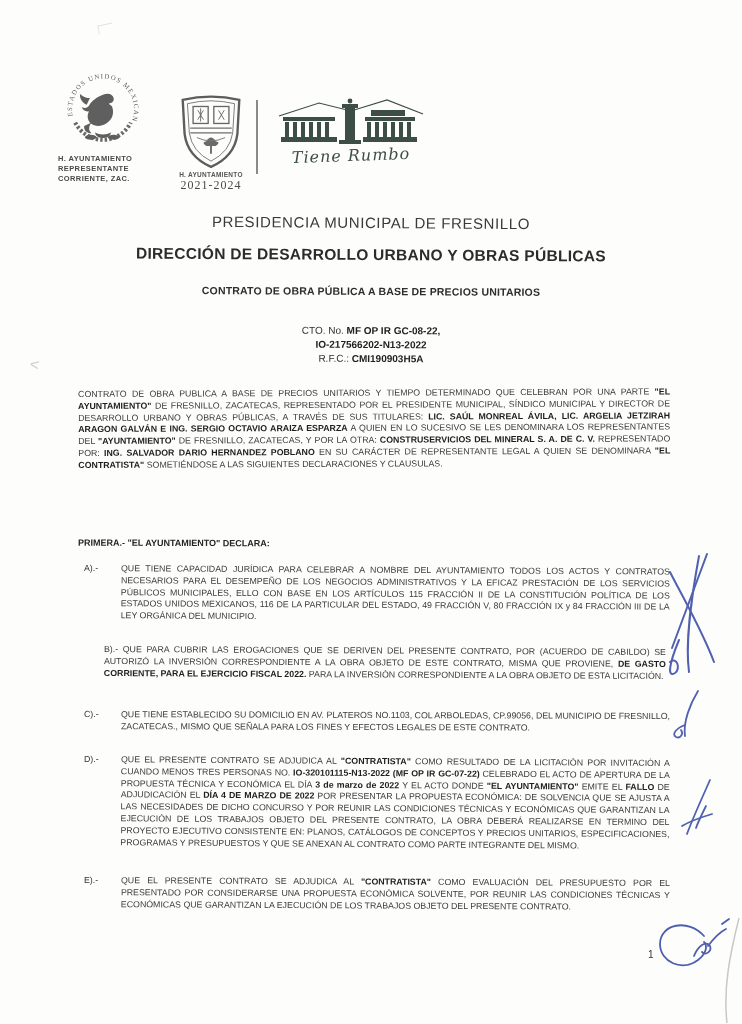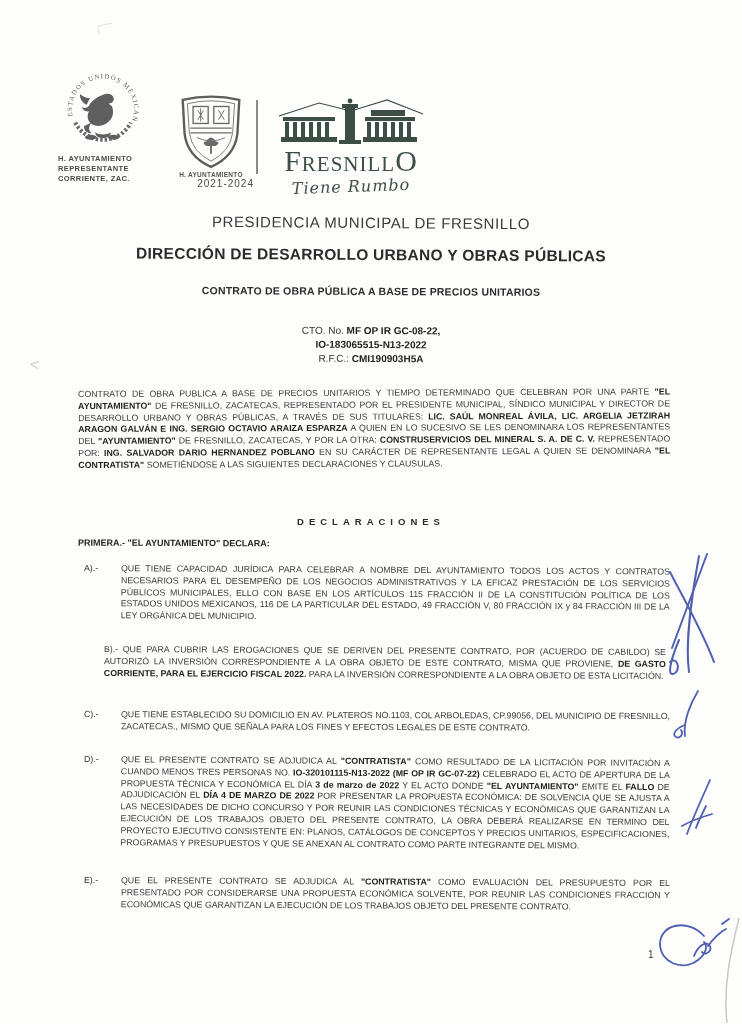--- a/index.html
+++ b/index.html
@@ -8,21 +8,21 @@
     position:relative;width:742px;height:1024px;margin:0 auto;
     background:#fdfdfc;overflow:hidden;color:#3b3b3b;
     box-shadow:0 0 6px rgba(0,0,0,.25);
   }
   
   .logo1{position:absolute;left:58px;top:72px;width:100px;text-align:left;}
   .logo1 .emblem{display:block;margin:0 0 2px 4px;}
   .logo1 .cap{font-size:7.5px;font-weight:bold;color:#4a4a4a;line-height:10px;letter-spacing:.4px;}
   .logo2{position:absolute;left:168px;top:92px;width:86px;text-align:center;}
   .logo2 .cap1{font-size:6.5px;font-weight:bold;color:#555;letter-spacing:.3px;margin-top:1px;}
-  .logo2 .cap2{font-family:Liberation Sans, sans-serif;font-size:10px;color:#4a4a4a;letter-spacing:1px;text-align:right;}
+  .logo2 .cap2{font-family:Liberation Serif, serif;font-size:12px;color:#4a4a4a;letter-spacing:1px;}
   .vdivider{position:absolute;left:256px;top:100px;width:1.5px;height:74px;background:#8a8a8a;}
   .logo3{position:absolute;left:266px;top:96px;width:170px;text-align:center;color:#3d4e44;}
   .logo3 .wordmark{font-family:"Liberation Serif",serif;line-height:26px;letter-spacing:1px;white-space:nowrap;}
   .logo3 .wordmark .big{font-size:30px;}
   .logo3 .wordmark .mid{font-size:21px;}
   .logo3 .tagline{font-family:"DejaVu Serif",serif;font-style:italic;font-size:16px;letter-spacing:1px;margin-top:-2px;transform:rotate(-2deg);}
   
   .t1{position:absolute;top:214px;left:0;width:100%;text-align:center;font-size:15px;color:#3a3a3a;letter-spacing:.6px;transform:rotate(.4deg);}
   .t2{position:absolute;top:246px;left:0;width:100%;text-align:center;font-size:15.5px;font-weight:bold;color:#2b2b2b;letter-spacing:.3px;transform:rotate(.35deg);}
   .t3{position:absolute;top:285px;left:0;width:100%;text-align:center;font-size:10.5px;font-weight:bold;color:#2e2e2e;letter-spacing:.2px;transform:rotate(.3deg);}
@@ -119,37 +119,35 @@
         <rect x="92" y="26" width="4" height="15"></rect>
           <rect x="100" y="26" width="4" height="15"></rect>
         <rect x="108" y="26" width="4" height="15"></rect>
           <rect x="116" y="26" width="4" height="15"></rect>
         <rect x="124" y="26" width="4" height="15"></rect>
           <rect x="132" y="26" width="4" height="15"></rect>
         <rect x="88" y="41" width="54" height="5"></rect>
         <rect x="96" y="14" width="34" height="6"></rect>
       </g>
     </svg>
-    <div class="wordmark"><span class="big">F</span><span class="mid">RESNILL</span><span class="big">O</span></div>
     <div class="tagline">Tiene Rumbo</div>
   </div>
 
   <div class="t1">PRESIDENCIA MUNICIPAL DE FRESNILLO</div>
   <div class="t2">DIRECCIÓN DE DESARROLLO URBANO Y OBRAS PÚBLICAS</div>
   <div class="t3">CONTRATO DE OBRA PÚBLICA A BASE DE PRECIOS UNITARIOS</div>
 
   <div class="cto">
     <div><span>CTO. No. </span><b>MF OP IR GC-08-22,</b></div>
-    <div><b>IO-183065515-N13-2022</b></div>
+    <div><b>IO-217566202-N13-2022</b></div>
     <div><span>R.F.C.: </span><b>CMI190903H5A</b></div>
   </div>
 
   <div class="intro smalltxt"><span>CONTRATO DE OBRA PUBLICA A BASE DE PRECIOS UNITARIOS Y TIEMPO DETERMINADO QUE CELEBRAN POR UNA PARTE </span><b>"EL AYUNTAMIENTO"</b><span> DE FRESNILLO, ZACATECAS, REPRESENTADO POR EL PRESIDENTE MUNICIPAL, SÍNDICO MUNICIPAL Y DIRECTOR DE DESARROLLO URBANO Y OBRAS PÚBLICAS, A TRAVÉS DE SUS TITULARES: </span><b>LIC. SAÚL MONREAL ÁVILA, LIC. ARGELIA JETZIRAH ARAGON GALVÁN E ING. SERGIO OCTAVIO ARAIZA ESPARZA</b><span> A QUIEN EN LO SUCESIVO SE LES DENOMINARA LOS REPRESENTANTES DEL </span><b>"AYUNTAMIENTO"</b><span> DE FRESNILLO, ZACATECAS, Y POR LA OTRA: </span><b>CONSTRUSERVICIOS DEL MINERAL S. A. DE C. V.</b><span>  REPRESENTADO POR:  </span><b>ING. SALVADOR DARIO HERNANDEZ POBLANO</b><span> EN SU CARÁCTER DE REPRESENTANTE LEGAL A QUIEN SE DENOMINARA </span><b>"EL CONTRATISTA"</b><span> SOMETIÉNDOSE A LAS  SIGUIENTES DECLARACIONES Y CLAUSULAS.</span></div>
 
-  <div class="decl-h">DECLARACIONES</div>
   <div class="primera">PRIMERA.- "EL AYUNTAMIENTO" DECLARA:</div>
 
   <div class="clause cl-a smalltxt">
     <div class="lbl">A).-</div>
     <div class="bd"><span>QUE TIENE CAPACIDAD JURÍDICA PARA CELEBRAR A NOMBRE DEL AYUNTAMIENTO TODOS LOS ACTOS Y CONTRATOS NECESARIOS PARA EL DESEMPEÑO DE LOS NEGOCIOS ADMINISTRATIVOS Y LA EFICAZ PRESTACIÓN DE LOS SERVICIOS PÚBLICOS MUNICIPALES, ELLO CON BASE EN LOS ARTÍCULOS 115 FRACCIÓN II DE LA CONSTITUCIÓN POLÍTICA DE LOS ESTADOS UNIDOS MEXICANOS, 116 DE LA PARTICULAR DEL ESTADO, 49 FRACCIÓN V, 80 FRACCIÓN IX y 84 FRACCIÓN III DE LA LEY ORGÁNICA DEL MUNICIPIO.</span></div>
   </div>
 
   <div class="cl-b smalltxt"><span>B).- QUE PARA CUBRIR LAS EROGACIONES QUE SE DERIVEN DEL PRESENTE CONTRATO, POR (ACUERDO DE CABILDO) SE AUTORIZÓ LA INVERSIÓN CORRESPONDIENTE A LA OBRA OBJETO DE ESTE CONTRATO, MISMA QUE PROVIENE, </span><b>DE GASTO CORRIENTE, PARA EL EJERCICIO FISCAL 2022.</b><span>  PARA LA INVERSIÓN CORRESPONDIENTE A LA OBRA OBJETO DE ESTA LICITACIÓN.</span></div>
 
   <div class="clause cl-c smalltxt">
@@ -157,21 +155,21 @@
     <div class="bd"><span>QUE TIENE ESTABLECIDO SU DOMICILIO EN AV. PLATEROS NO.1103, COL ARBOLEDAS, CP.99056, DEL MUNICIPIO DE FRESNILLO, ZACATECAS., MISMO QUE SEÑALA PARA LOS FINES Y EFECTOS LEGALES DE ESTE CONTRATO.</span></div>
   </div>
 
   <div class="clause cl-d smalltxt">
     <div class="lbl">D).-</div>
     <div class="bd"><span>QUE EL PRESENTE CONTRATO SE ADJUDICA AL </span><b>"CONTRATISTA"</b><span> COMO RESULTADO DE LA LICITACIÓN POR INVITACIÓN A CUANDO MENOS TRES PERSONAS NO. </span><b>IO-320101115-N13-2022 (MF OP IR GC-07-22)</b><span> CELEBRADO EL ACTO DE APERTURA DE LA PROPUESTA TÉCNICA Y ECONÓMICA EL DÍA </span><b>3 de marzo de 2022</b><span> Y EL ACTO DONDE </span><b>"EL AYUNTAMIENTO"</b><span> EMITE EL </span><b>FALLO</b><span> DE ADJUDICACIÓN EL </span><b>DÍA 4 DE MARZO DE 2022</b><span> POR PRESENTAR LA PROPUESTA ECONÓMICA:  DE SOLVENCIA QUE SE AJUSTA A LAS NECESIDADES DE DICHO CONCURSO Y POR REUNIR LAS CONDICIONES TÉCNICAS Y ECONÓMICAS QUE GARANTIZAN LA EJECUCIÓN DE LOS TRABAJOS OBJETO DEL PRESENTE CONTRATO, LA OBRA DEBERÁ REALIZARSE EN TERMINO DEL PROYECTO EJECUTIVO CONSISTENTE EN: PLANOS, CATÁLOGOS DE CONCEPTOS Y PRECIOS UNITARIOS, ESPECIFICACIONES, PROGRAMAS Y PRESUPUESTOS Y QUE SE ANEXAN AL CONTRATO COMO PARTE INTEGRANTE DEL MISMO.</span></div>
   </div>
 
   <div class="clause cl-e smalltxt">
     <div class="lbl">E).-</div>
-    <div class="bd"><span>QUE EL PRESENTE CONTRATO SE ADJUDICA AL </span><b>"CONTRATISTA"</b><span> COMO EVALUACIÓN DEL PRESUPUESTO POR EL PRESENTADO POR CONSIDERARSE UNA PROPUESTA ECONÓMICA SOLVENTE, POR REUNIR LAS CONDICIONES FRACCIÓN Y ECONÓMICAS QUE GARANTIZAN LA EJECUCIÓN DE LOS TRABAJOS OBJETO DEL PRESENTE CONTRATO.</span></div>
+    <div class="bd"><span>QUE EL PRESENTE CONTRATO SE ADJUDICA AL </span><b>"CONTRATISTA"</b><span> COMO EVALUACIÓN DEL PRESUPUESTO POR EL PRESENTADO POR CONSIDERARSE UNA PROPUESTA ECONÓMICA SOLVENTE, POR REUNIR LAS CONDICIONES TÉCNICAS Y ECONÓMICAS QUE GARANTIZAN LA EJECUCIÓN DE LOS TRABAJOS OBJETO DEL PRESENTE CONTRATO.</span></div>
   </div>
 
   <div class="chk-left">&lt;</div>
 
   <svg class="ink" style="left:662px;top:550px;" width="66" height="148" viewBox="0 0 66 148">
     <g fill="none" stroke="#3f51a8" stroke-width="2" stroke-linecap="round" opacity=".9">
       <path d="M45,4 L10,98"></path>
       <path d="M8,22 C18,42 40,80 52,112"></path>
       <path d="M37,6 C29,50 23,92 27,122"></path>
       <path d="M17,90 C7,114 5,128 13,123 C19,119 15,106 8,112"></path>

